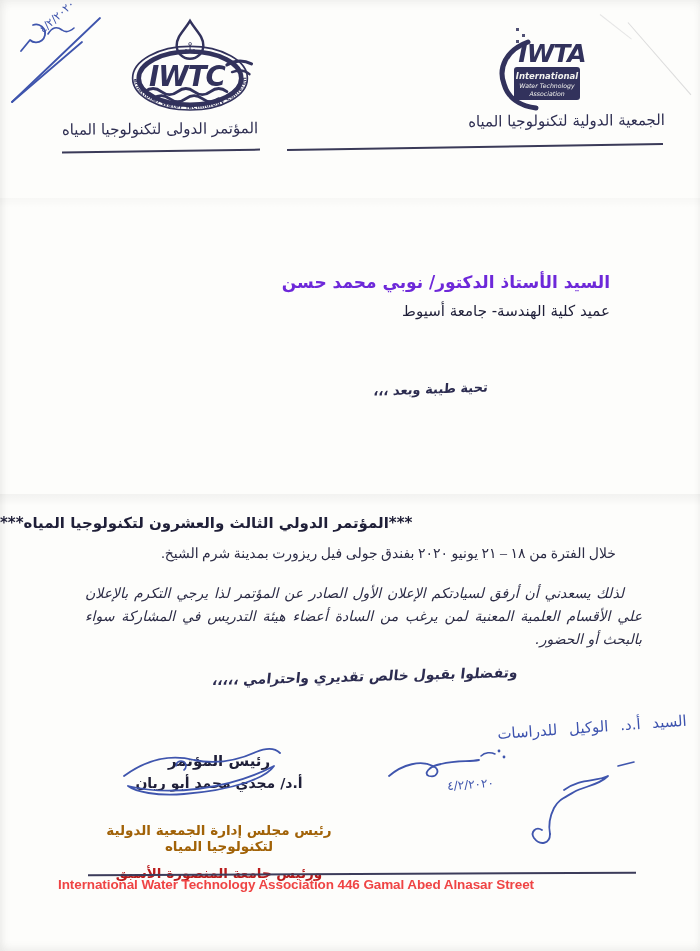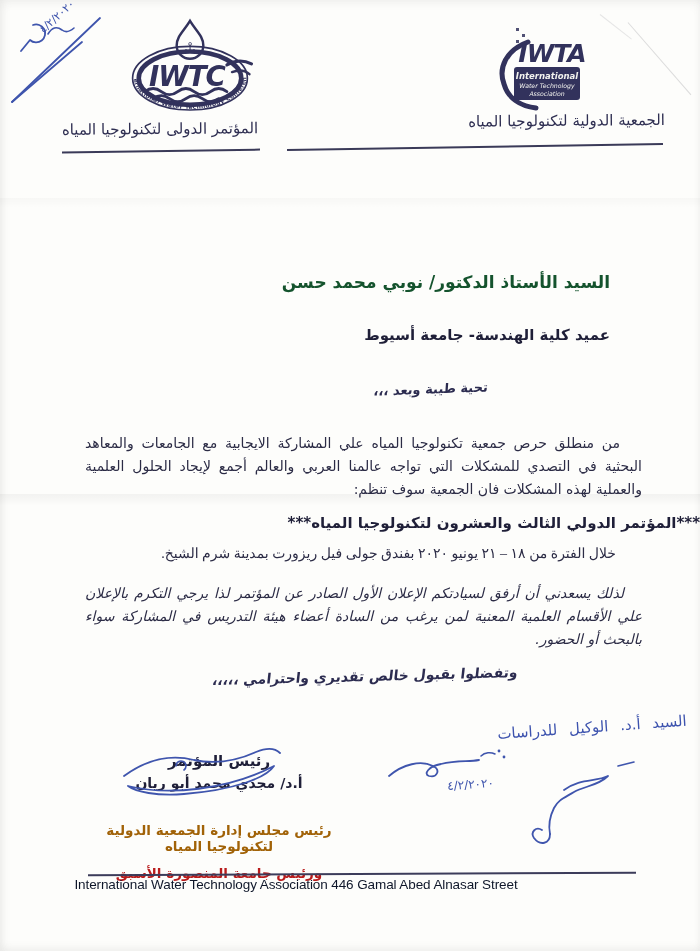--- a/index.html
+++ b/index.html
@@ -27,31 +27,31 @@
   .logo-iwta{position:absolute; left:486px; top:26px; width:114px; height:92px;}
   .hdr-label{position:absolute; font-size:15px; color:#2f2f52; direction:rtl;}
   .hdr-label.left{left:55px; top:120px; width:210px; text-align:center; transform:rotate(-0.5deg);}
   .hdr-label.right{left:420px; top:112px; width:245px; text-align:right; transform:rotate(-0.5deg);}
   .rule{position:absolute; height:2px; background:#3a3a58;}
   .rule.left{left:62px; top:150px; width:198px; transform:rotate(-0.8deg);}
   .rule.right{left:287px; top:146px; width:376px; transform:rotate(-0.9deg);}
 
   
   .recipient{position:absolute; right:90px; top:272px; text-align:right; direction:rtl;}
-  .recipient .name{font-size:17px; font-weight:bold; color:#14532d; letter-spacing:0.2px;}
-  .recipient .title{font-size:15px; font-weight:bold; color:#1f1f38; margin-top:34px;}
+  .recipient .name{font-size:17px; font-weight:bold; color:#6d28d9; letter-spacing:0.2px;}
+  .recipient .title{font-size:15px; font-weight:normal; color:#1f1f38; margin-top:10px;}
   .salutation{
     position:absolute; left:348px; top:382px; width:140px; text-align:right; direction:rtl;
     font-size:13px; font-weight:bold; color:#2c2c50;
     transform:rotate(-2deg) skewX(-6deg);
   }
   .para{position:absolute; left:85px; right:58px; direction:rtl;
     font-size:14px; line-height:23px; text-align:justify; color:#2b2b45;}
   .para.p1{top:432px; text-indent:22px;}
-  .conf-title{position:absolute; left:0; top:514px; width:700px; text-align:right;
+  .conf-title{position:absolute; left:0; top:514px; width:700px; text-align:left;
     direction:rtl; font-size:15px; font-weight:bold; color:#1f1f38;}
   .date-line{position:absolute; left:85px; right:58px; top:545px; direction:rtl;
     font-size:14px; color:#2b2b45; text-indent:26px;font-family:Liberation Serif, serif;}
   .para.p2{top:582px; text-indent:18px;font-style:italic;}
   .closing{
     position:absolute; left:200px; top:668px; width:330px; text-align:center; direction:rtl;
     font-size:14px; font-weight:bold; color:#2c2c50;
     transform:rotate(-1.5deg) skewX(-8deg);
   }
 
@@ -74,21 +74,21 @@
     position:absolute; left:404px; top:779px; width:90px; direction:rtl;
     color:#3f55ad; font-size:12px; transform:rotate(-4deg);
   }
   .hand-sig2{position:absolute; left:498px; top:756px; width:145px; height:92px;}
 
   
   .footer-rule{position:absolute; left:88px; top:873px; width:548px; height:2px;
     background:#3c3c5a; transform:rotate(-0.25deg);}
   .footer-text{position:absolute; left:0; top:877px; width:592px; text-align:center;
     font-family:"Liberation Sans", sans-serif;
-    font-size:13.5px; font-weight:normal; color:#0f172a; letter-spacing:-0.1px;}
+    font-size:13.5px; font-weight:bold; color:#ef4444; letter-spacing:-0.1px;}
 
   svg .ink{stroke:#32325c; fill:none; stroke-linecap:round;}
   svg .inkfill{fill:#32325c; stroke:none;}
   svg .pen{stroke:#3f55ad; fill:none; stroke-linecap:round; stroke-linejoin:round;}
 </style>
 </head>
 <body>
 
 <div class="page">
 
@@ -140,21 +140,20 @@
   <div class="hdr-label right">الجمعية الدولية لتكنولوجيا المياه</div>
   <div class="rule right"></div>
 
   <div class="recipient">
     <div class="name">السيد الأستاذ الدكتور/ نوبي محمد حسن</div>
     <div class="title">عميد كلية الهندسة- جامعة أسيوط</div>
   </div>
 
   <div class="salutation">تحية طيبة وبعد ،،،</div>
 
-  <div class="para p1">من منطلق حرص جمعية تكنولوجيا المياه علي المشاركة الايجابية مع الجامعات والمعاهد البحثية في التصدي للمشكلات التي تواجه عالمنا العربي والعالم أجمع لإيجاد الحلول العلمية والعملية لهذه المشكلات فان الجمعية سوف تنظم:</div>
   <div class="conf-title">***المؤتمر الدولي الثالث والعشرون لتكنولوجيا المياه***</div>
   <div class="date-line">خلال الفترة من ١٨ – ٢١ يونيو ٢٠٢٠ بفندق جولى فيل ريزورت بمدينة شرم الشيخ.</div>
   <div class="para p2">لذلك يسعدني أن أرفق لسيادتكم الإعلان الأول الصادر عن المؤتمر لذا يرجي التكرم بالإعلان علي الأقسام العلمية المعنية لمن يرغب من السادة أعضاء هيئة التدريس في المشاركة سواء بالبحث أو الحضور.</div>
   <div class="closing">وتفضلوا بقبول خالص تقديري واحترامي ،،،،،</div>
 
   <div class="sig-block">
     <div class="sig-title">رئيس المؤتمر</div>
     <div class="sig-name">أ.د/ مجدي محمد أبو ريان</div>
     <div class="sig-role1">رئيس مجلس إدارة الجمعية الدولية لتكنولوجيا المياه</div>
     <div class="sig-role2">ورئيس جامعة المنصورة الأسبق</div>

